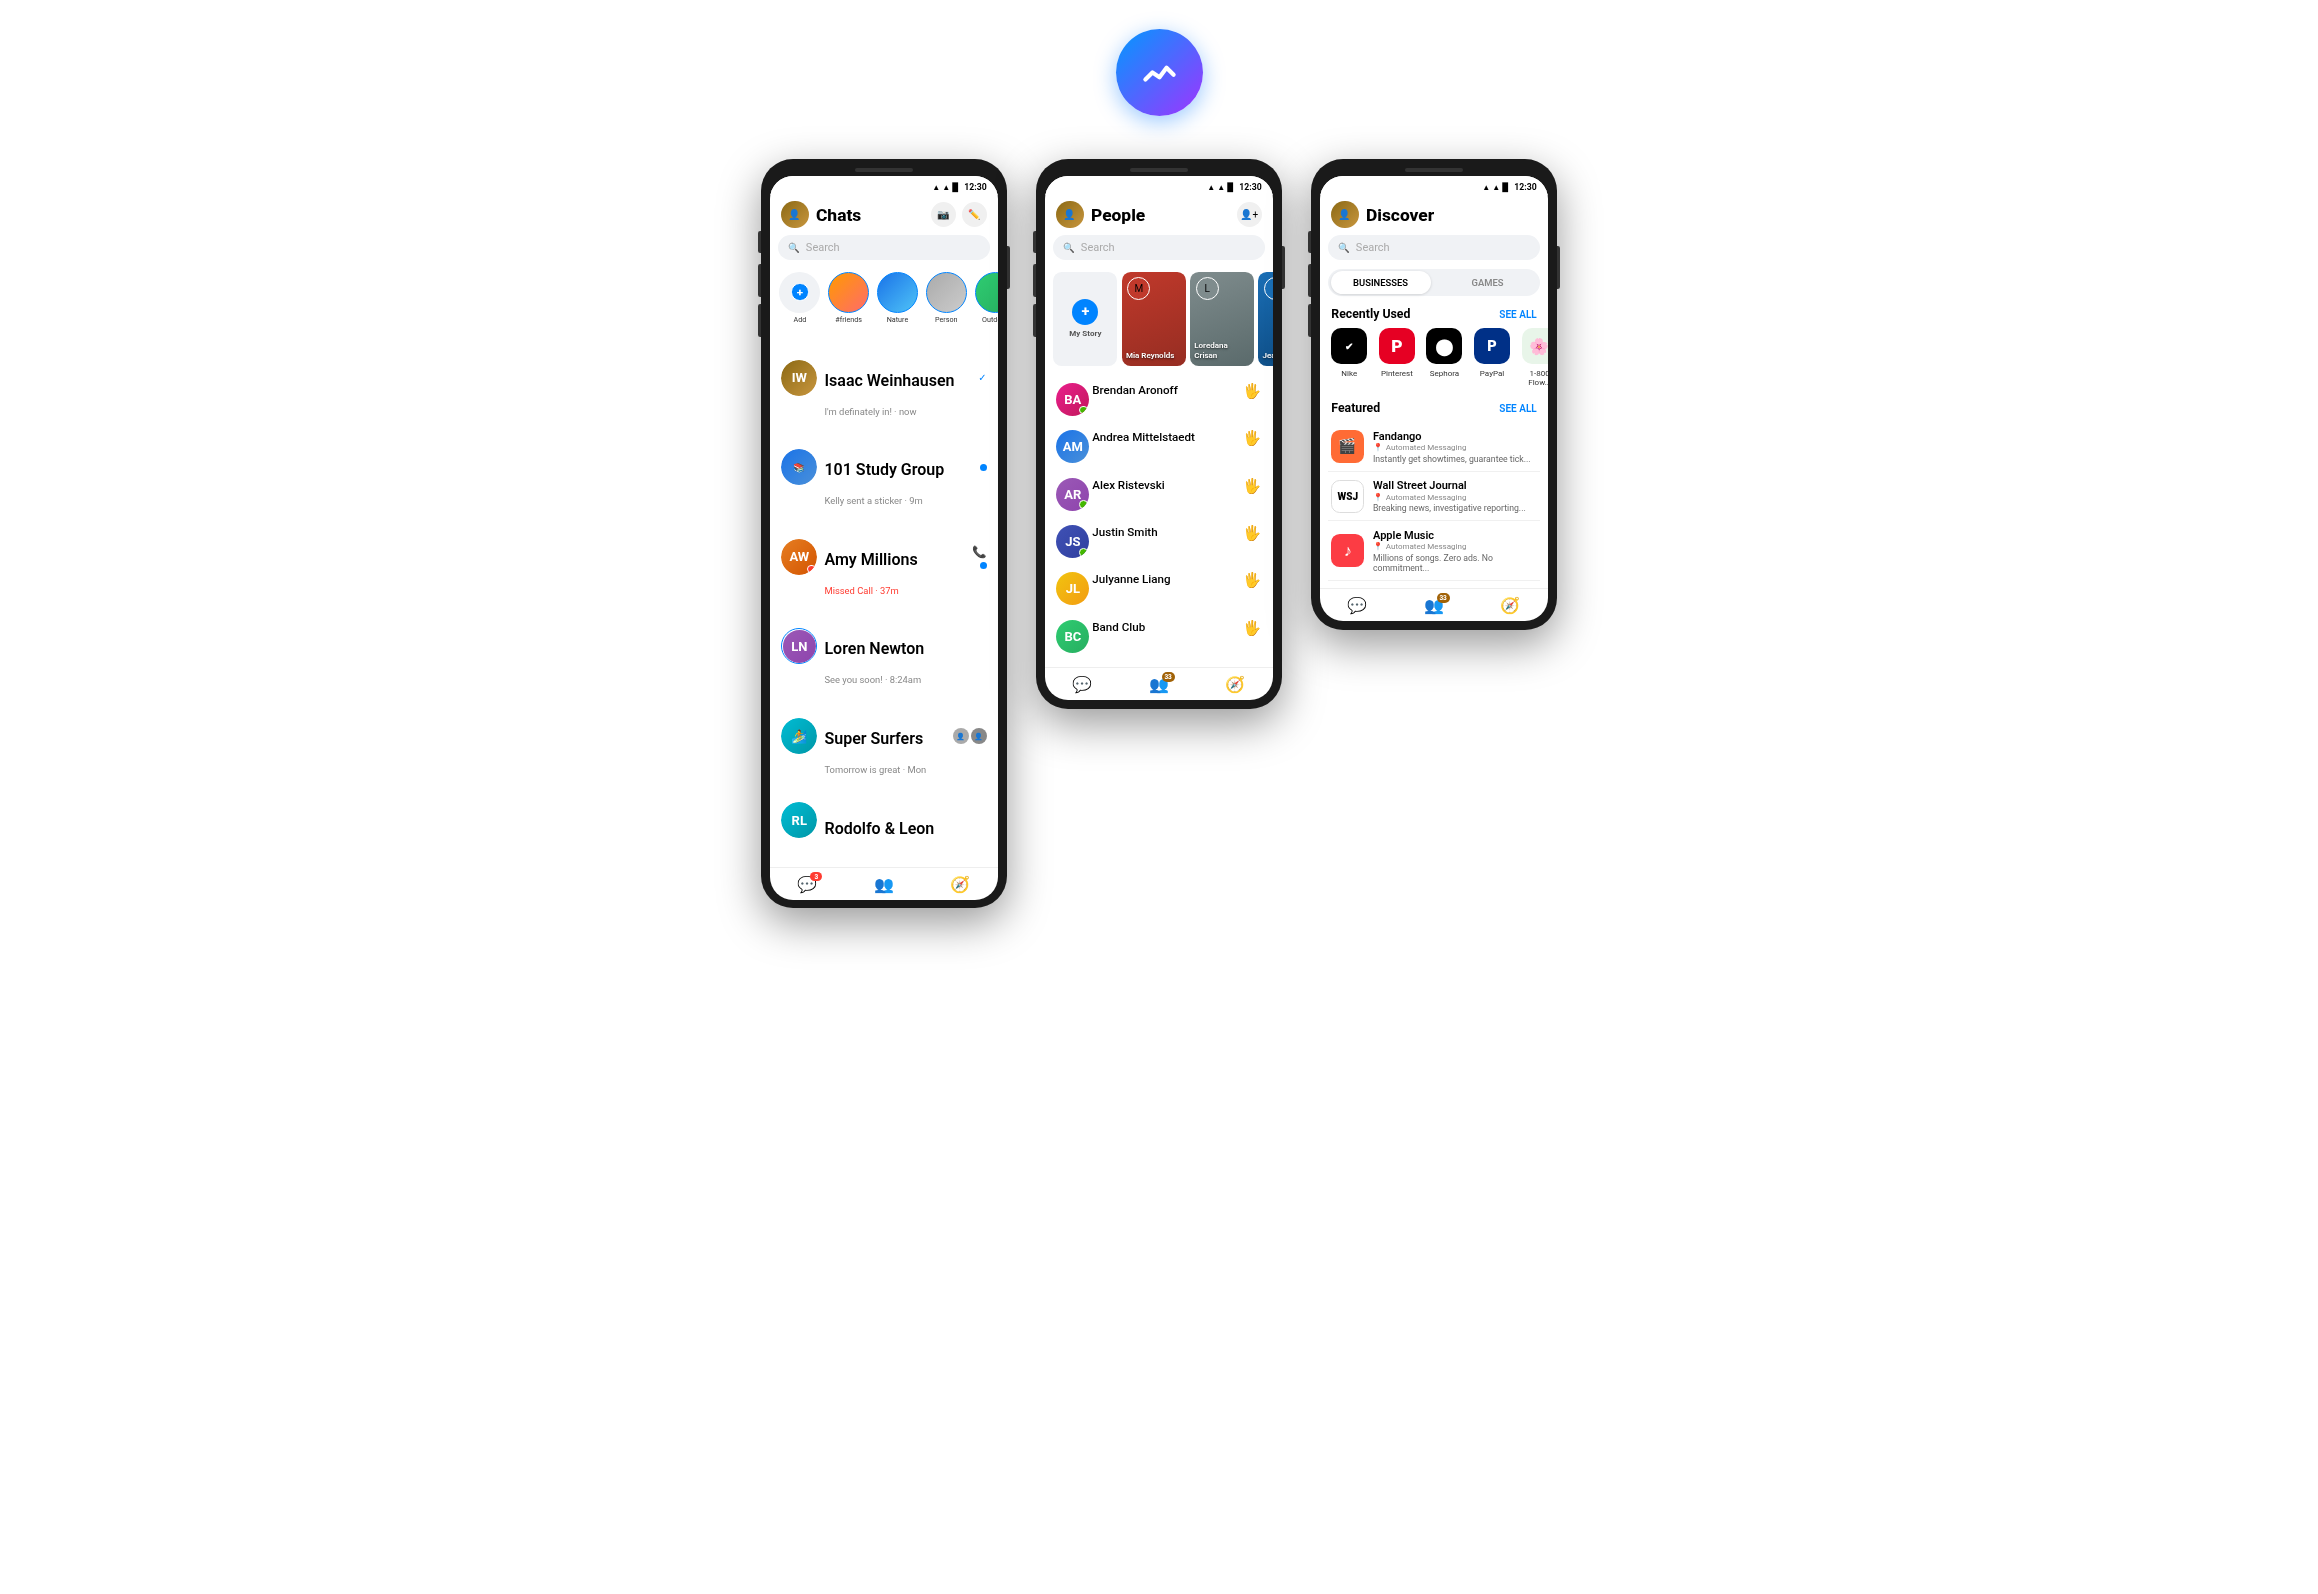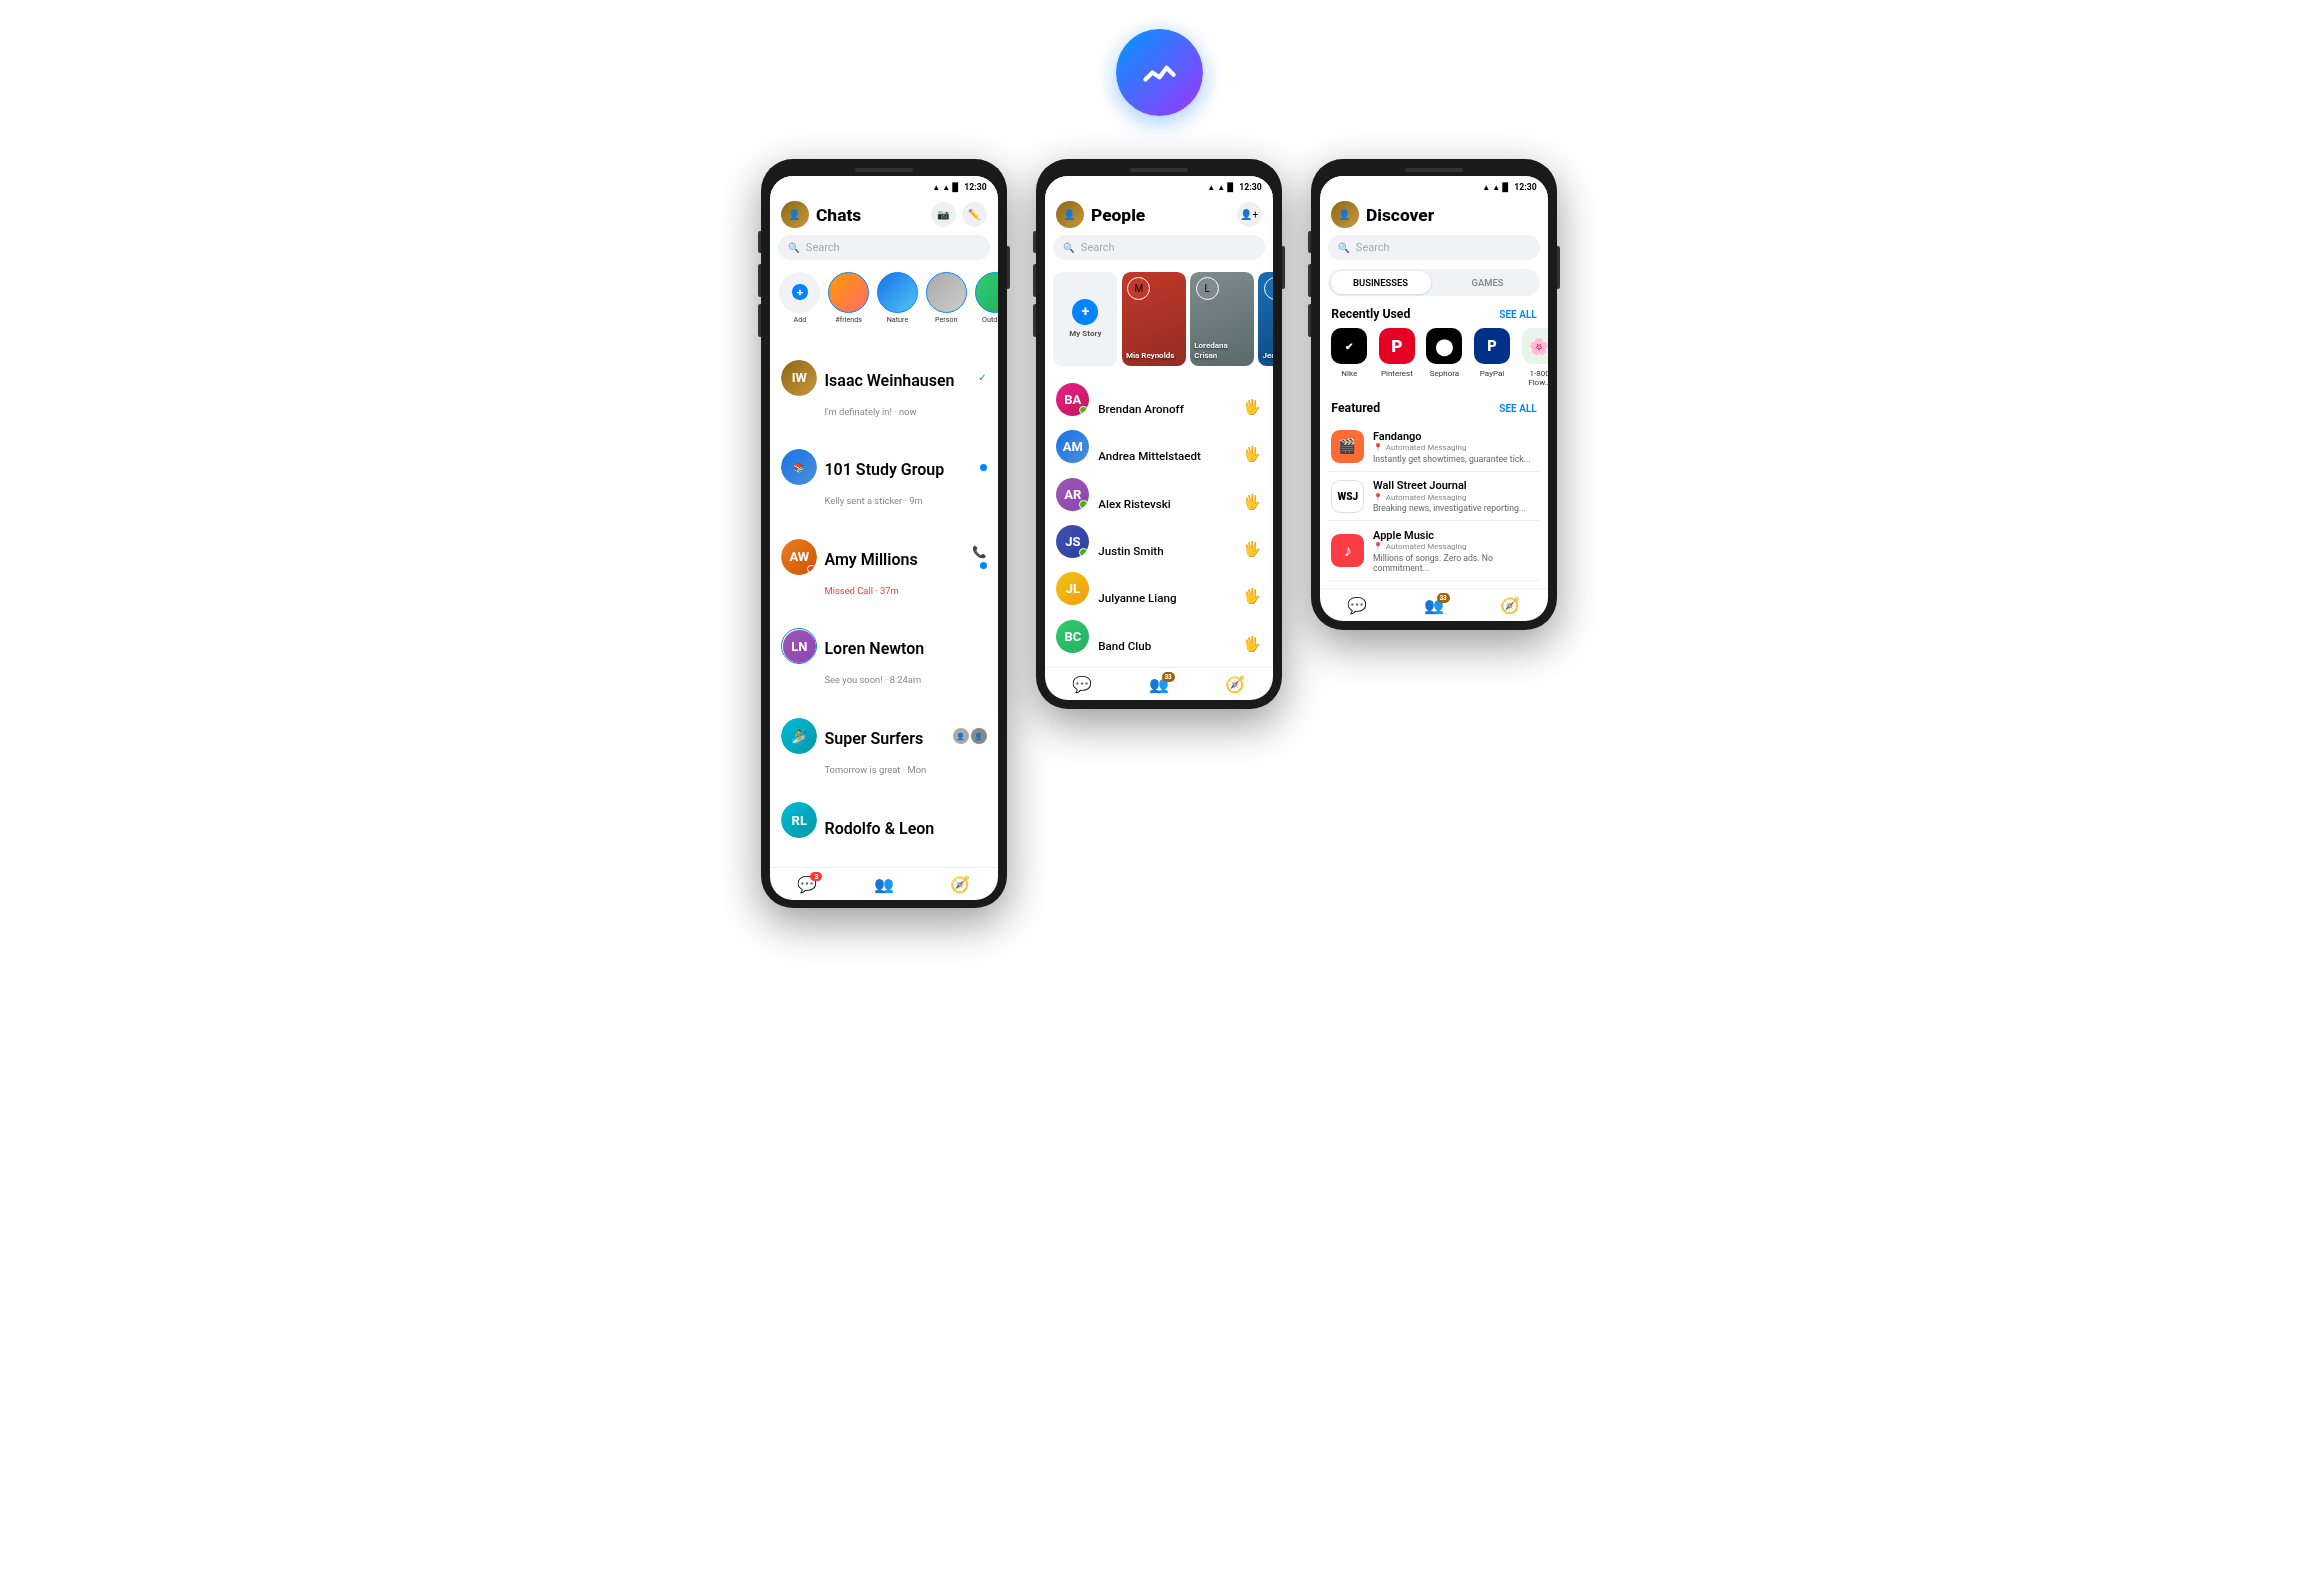--- a/index.html
+++ b/index.html
@@ -377,23 +377,23 @@
       justify-content: center;
       color: white;
       font-size: 14.5px;
       font-weight: bold;
     }
 
     
     .contact-list { padding: 0 5.8px; }
     .contact-item {
       display: flex;
-      align-items: flex-end;
+      align-items: flex-start;
       padding: 7.2px 5.8px;
-      gap: 9px;
+      gap: 3px;
       cursor: pointer;
       border-radius: 7.2px;
     }
     .contact-avatar {
       width: 33px;
       height: 33px;
       border-radius: 50%;
       flex-shrink: 0;
       position: relative;
       overflow: hidden;

